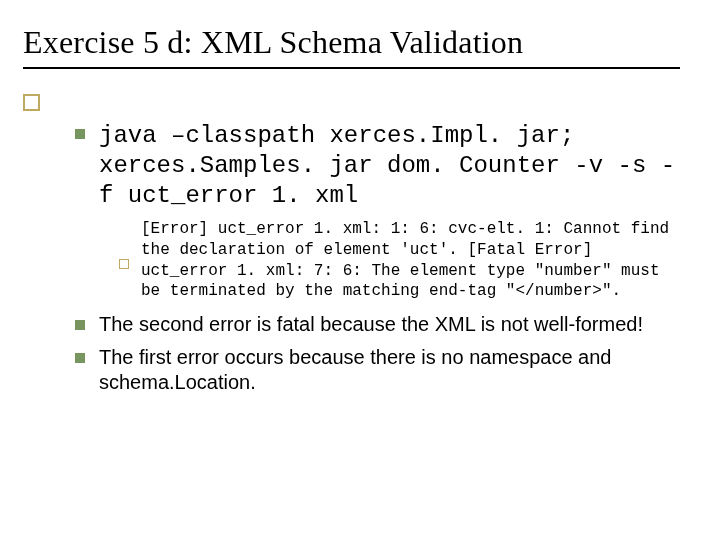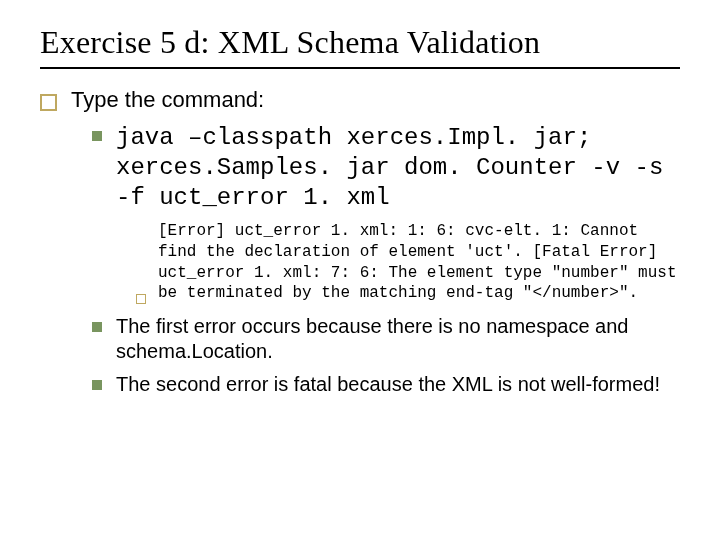--- a/index.html
+++ b/index.html
@@ -7,21 +7,21 @@
     padding: 0;
     width: 720px;
     height: 540px;
     background: #ffffff;
     font-family: "Times New Roman", Times, serif;
     color: #000;
     box-sizing: border-box;
     overflow: hidden;
   }
   .slide {
-    padding: 24px 40px 0 40px;
+    padding: 24px 40px 0 23px;
   }
   .title {
     font-size: 32px;
     font-weight: normal;
     margin: 0 0 6px 0;
     letter-spacing: 0.2px;
   }
   .title-underline {
     border-bottom: 2px solid #000;
     margin-bottom: 18px;
@@ -66,21 +66,21 @@
     font-family: Verdana, Geneva, sans-serif;
     font-size: 20px;
     line-height: 1.25;
   }
   .lvl3-wrap {
     margin-left: 96px;
     margin-bottom: 10px;
   }
   .lvl3 {
     display: flex;
-    align-items: flex-end;
+    align-items: center;
   }
   .bullet-sq-tiny {
     width: 8px;
     height: 8px;
     border: 1.5px solid #bfa860;
     margin-right: 12px;
     margin-top: 6px;
     flex-shrink: 0;
   }
   .lvl3-text {
@@ -91,40 +91,39 @@
 </style>
 </head>
 <body>
 
 <div class="slide">
   <h1 class="title">Exercise 5 d: XML Schema Validation</h1>
   <div class="title-underline"></div>
 
   <div class="lvl1">
     <span class="bullet-sq-outline"></span>
-    <span>Type the command:</span>
   </div>
 
   <div class="lvl2-wrap">
     <div class="lvl2">
       <span class="bullet-sq-solid"></span>
       <span class="lvl2-text">java –classpath xerces.Impl. jar; xerces.Samples. jar dom. Counter -v -s -f uct_error 1. xml</span>
     </div>
   </div>
 
   <div class="lvl3-wrap">
     <div class="lvl3">
       <span class="bullet-sq-tiny"></span>
       <span class="lvl3-text">[Error] uct_error 1. xml: 1: 6: cvc-elt. 1: Cannot find the declaration of element 'uct'. [Fatal Error] uct_error 1. xml: 7: 6: The element type "number" must be terminated by the matching end-tag "&lt;/number&gt;".</span>
     </div>
   </div>
 
   <div class="lvl2-wrap">
     <div class="lvl2">
       <span class="bullet-sq-solid"></span>
-      <span class="lvl2-text-sans">The first error occurs because there is no namespace and schema.Location.</span>
+      <span class="lvl2-text-sans">The second error is fatal because the XML is not well-formed!</span>
     </div>
     <div class="lvl2">
       <span class="bullet-sq-solid"></span>
-      <span class="lvl2-text-sans">The second error is fatal because the XML is not well-formed!</span>
+      <span class="lvl2-text-sans">The first error occurs because there is no namespace and schema.Location.</span>
     </div>
   </div>
 </div>
 
 </body></html>

